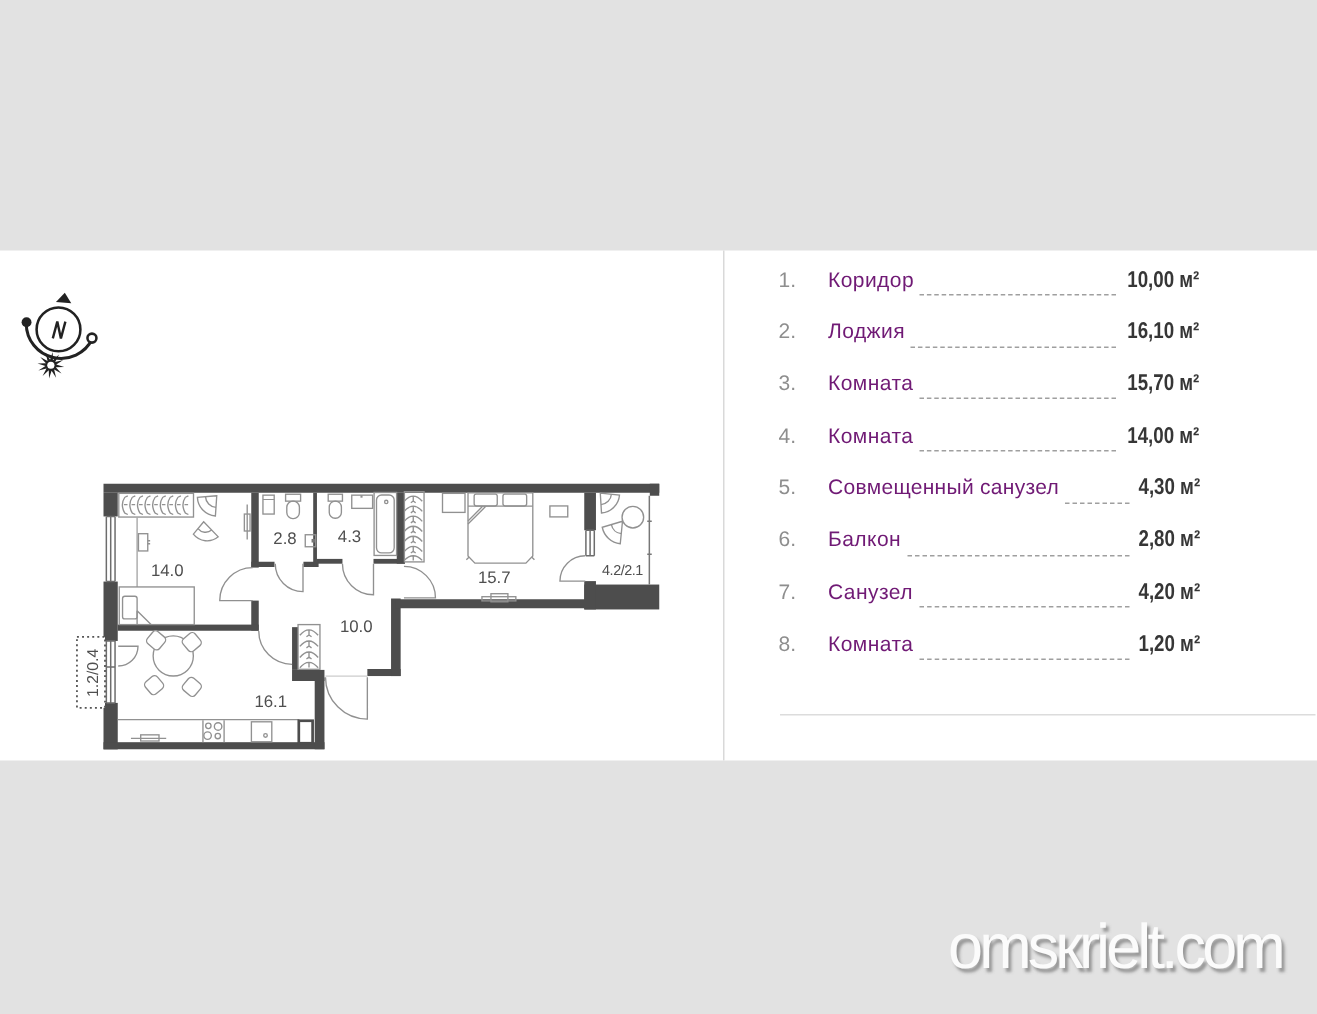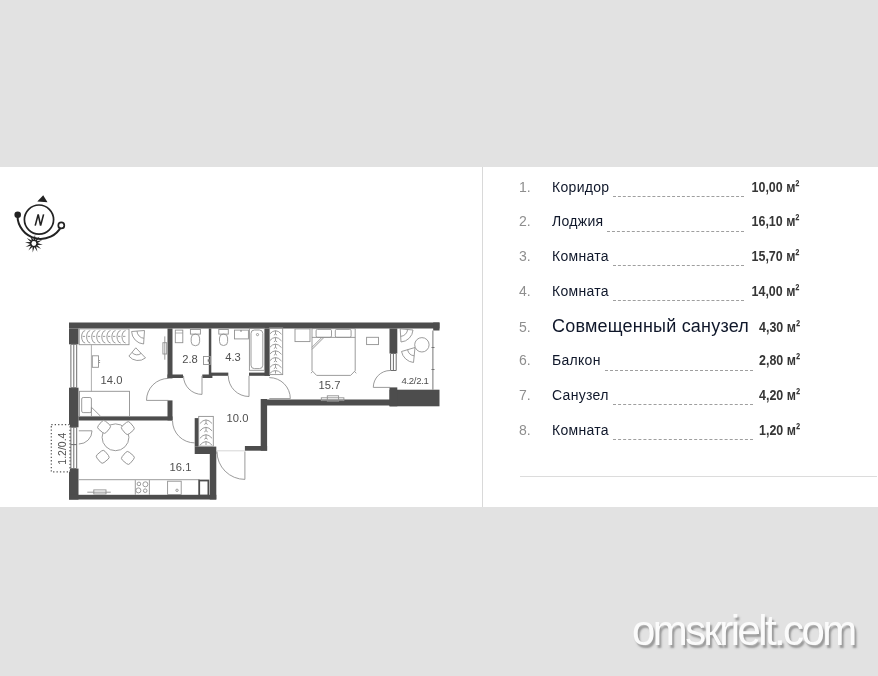--- a/index.html
+++ b/index.html
@@ -4,24 +4,24 @@
 <style>
 html,body{margin:0;padding:0}
 #page{position:relative;width:878px;height:676px;background:#ffffff;overflow:hidden;font-family:"Liberation Sans",sans-serif;will-change:transform}
 .topband{position:absolute;left:0;top:0;width:878px;height:167px;background:#e2e2e2}
 .footband{position:absolute;left:0;top:507px;width:878px;height:169px;background:#e2e2e2}
 .wm{position:absolute;left:632px;top:607px;white-space:nowrap;font-size:42px;color:#fbfbfb;letter-spacing:-2.6px;text-shadow:2px 3px 2px rgba(120,120,120,.7)}
 .vdiv{position:absolute;left:482px;top:167px;width:1px;height:340px;background:#d9d9d9}
 .hrule{position:absolute;left:520px;top:476px;width:357px;height:1px;background:#dcdcdc}
 .row{position:absolute;left:519px;width:281px;display:flex;align-items:baseline;height:17px}
 .num{width:33px;color:#8e8e8e;font-size:14px;flex:none}
-.nm{color:#0f172a;font-size:14px;letter-spacing:.3px;white-space:nowrap}
+.nm{color:#701a75;font-size:14px;letter-spacing:.3px;white-space:nowrap}
 .lead{flex:1;border-bottom:1px dashed #9f9f9f;margin:0 -3px -2.5px 4px;height:1px;align-self:flex-end}
 .val{color:#363636;font-size:15.2px;font-weight:bold;white-space:nowrap;display:inline-block;transform:scaleX(0.82);transform-origin:100% 50%}
-.row5 .nm{font-size:18px;letter-spacing:.2px}
+.row5 .nm{font-size:14px;letter-spacing:.2px}
 svg{position:absolute;left:0;top:0}
 </style>
 </head>
 <body>
 <div id="page">
 
 <div class="topband"></div>
 
 <div class="footband"></div>
 

